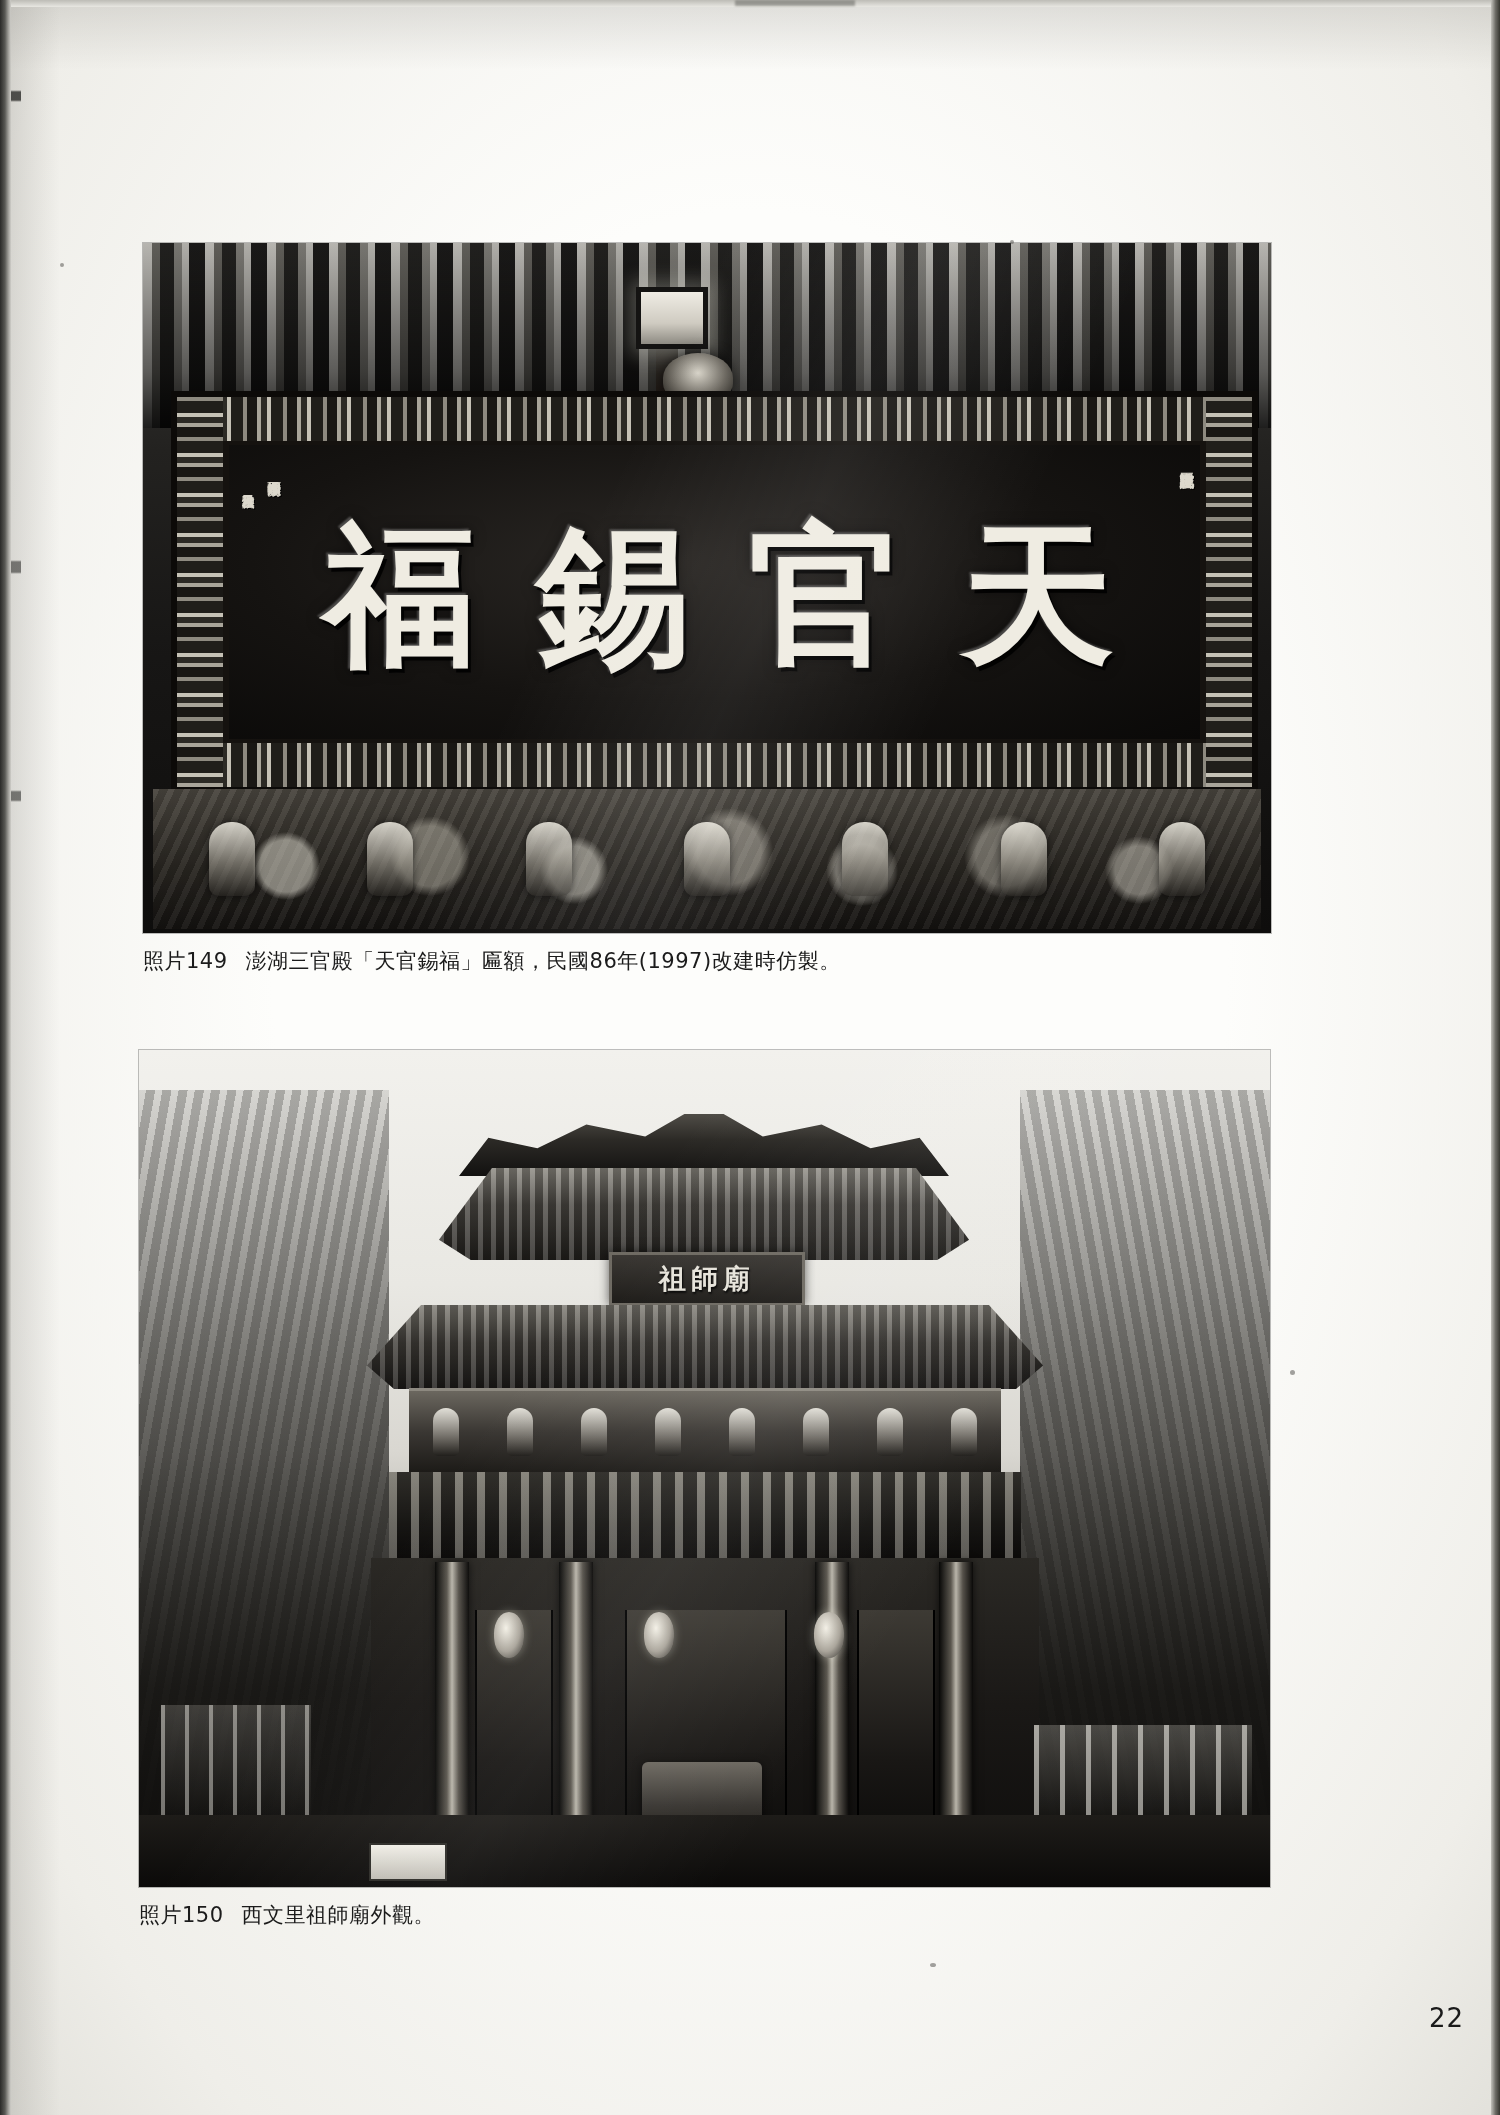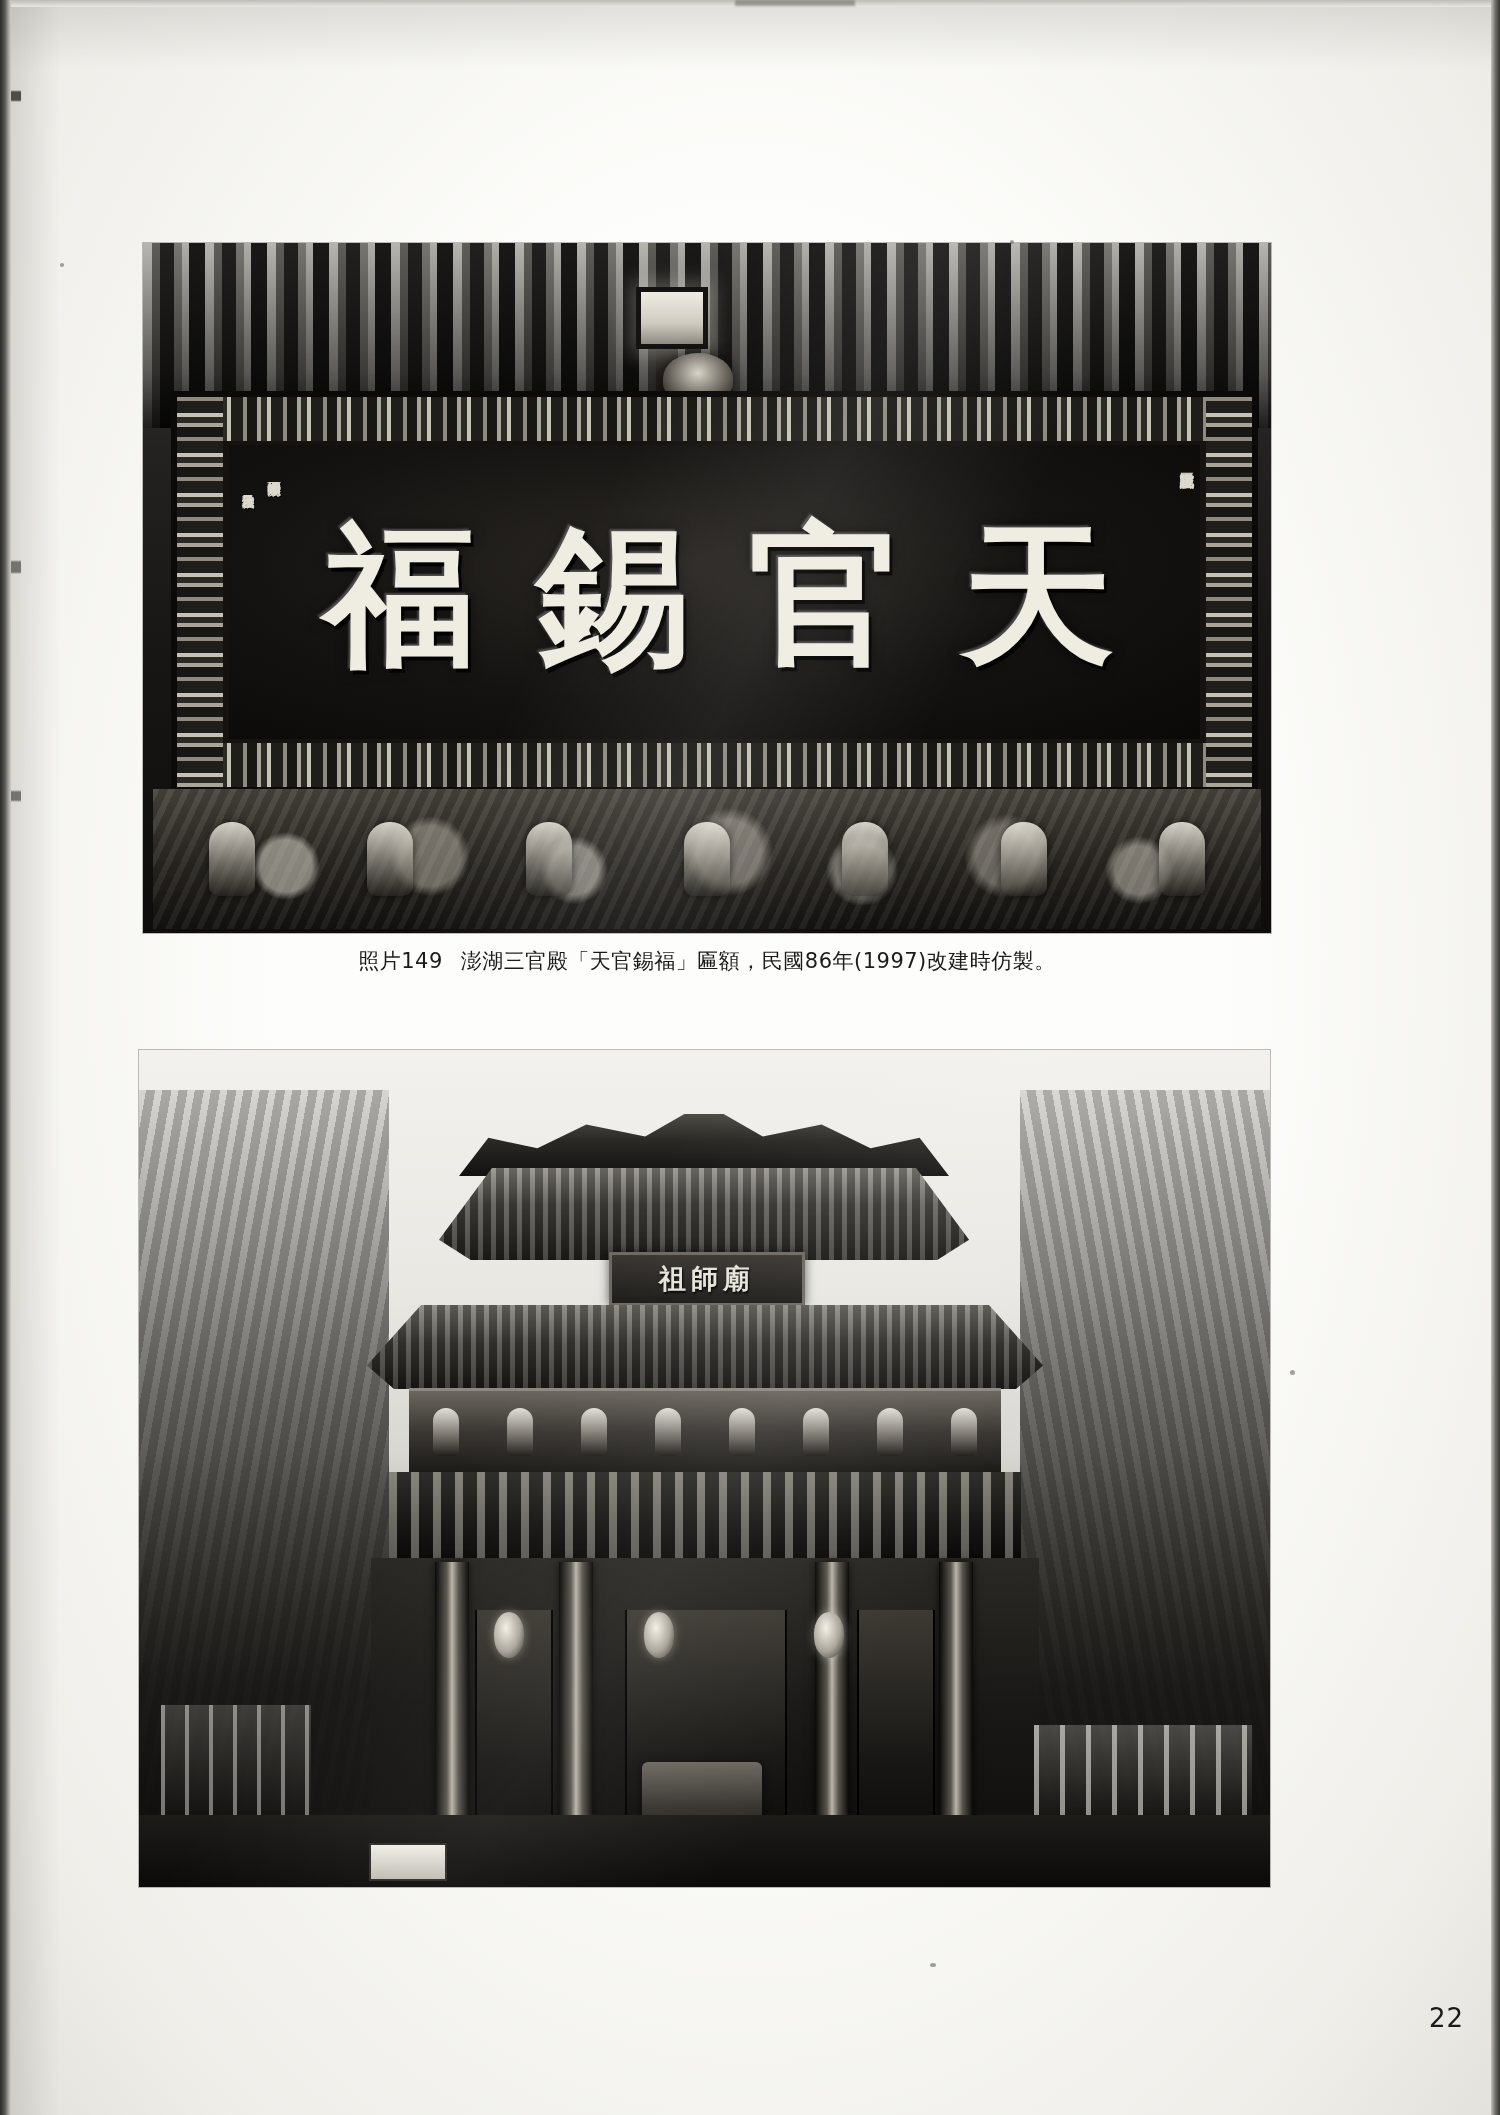--- a/index.html
+++ b/index.html
@@ -83,21 +83,21 @@
   .figure {
     position: absolute;
   }
   .photo-frame {
     position: relative;
     overflow: hidden;
     background: #1c1c1c;
     box-shadow: 0 0 0 1px rgba(0,0,0,0.25);
   }
   .caption {
-    text-align: center;
+    text-align: left;
     font-size: 21px;
     color: #1b1b1b;
     letter-spacing: 0.5px;
     margin-top: 14px;
     font-family: "DejaVu Sans", "Liberation Sans", sans-serif;
     white-space: nowrap;
   }
   .caption .cap-num { margin-right: 18px; }
 
   
@@ -529,20 +529,23 @@
       <div class="p150-lantern" id="p150-lantern1"></div>
       <div class="p150-lantern" id="p150-lantern2"></div>
       <div class="p150-lantern" id="p150-lantern3"></div>
       <div id="p150-censer"></div>
       <div id="p150-rail-left"></div>
       <div id="p150-rail-right"></div>
       <div id="p150-ground"></div>
       <div id="p150-sign"></div>
       <div id="p150-glare"></div>
     </div>
+    <div class="caption">
+      <span class="cap-num">照片150</span><span>西文里祖師廟外觀。</span>
+    </div>
   </div>
 
   <div class="speck" style="left:1290px; top:1370px; width:5px; height:5px;"></div>
   <div class="speck" style="left:60px; top:263px; width:4px; height:4px;"></div>
   <div class="speck" style="left:1010px; top:240px; width:4px; height:4px;"></div>
   <div class="speck" style="left:930px; top:1963px; width:6px; height:4px;"></div>
 
   <div id="page-number">22</div>
 </div>
 

